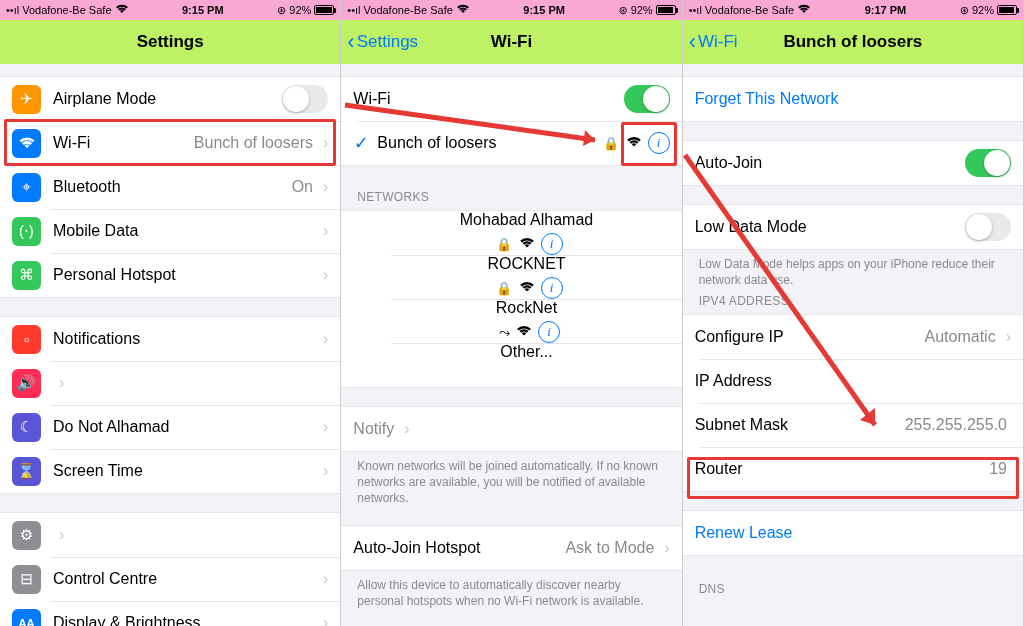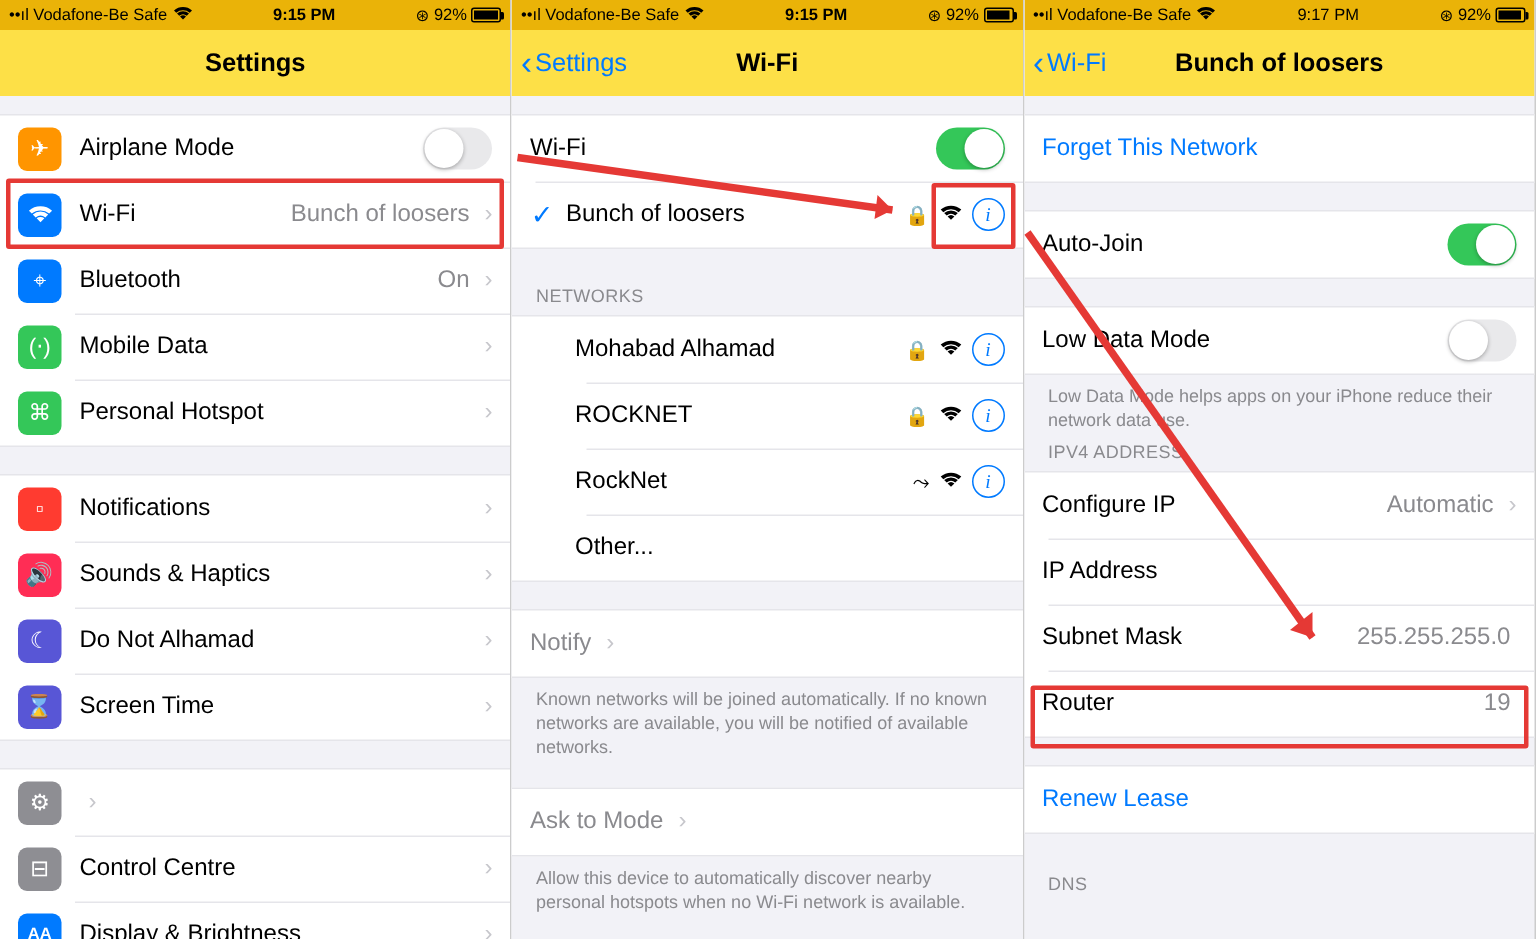--- a/index.html
+++ b/index.html
@@ -1,24 +1,24 @@
 <!DOCTYPE html>
 <html><head>
 <meta charset="utf-8">
 <style>
   * { box-sizing: border-box; margin: 0; padding: 0; }
   body { font-family: -apple-system, "Helvetica Neue", Helvetica, Arial, sans-serif; background: #fff; display: flex; width: 1024px; height: 626px; overflow: hidden; font-size: 14px; }
   .pane { width: 341.33px; background: #f2f2f7; position: relative; border-right: 1px solid #ccc; overflow: hidden; }
   .pane:last-child { border-right: none; }
-  .status-bar { display: flex; justify-content: space-between; align-items: center; height: 20px; padding: 2px 6px; font-size: 11px; background: #eab308; }
+  .status-bar { display: flex; justify-content: space-between; align-items: center; height: 20px; padding: 2px 6px; font-size: 11px; background: #f9a8d4; }
   .status-left, .status-right { display: flex; align-items: center; gap: 3px; }
   .bat { display:inline-block; width:20px; height:10px; border:1px solid #000; border-radius:2px; position:relative; }
   .bat::after { content:""; position:absolute; right:-3px; top:2px; width:2px; height:5px; background:#000; border-radius:0 1px 1px 0; }
   .bat-fill { position:absolute; left:1px; top:1px; bottom:1px; width:85%; background:#000; }
-  .nav-bar { height: 44px; display:flex; align-items:center; justify-content:center; position:relative; background:#fde047; padding:0 8px; }
+  .nav-bar { height: 44px; display:flex; align-items:center; justify-content:center; position:relative; background:#bef264; padding:0 8px; }
   .nav-title { font-size:17px; font-weight:600; }
   .nav-back { position:absolute; left:6px; color:#007aff; font-size:17px; display:flex; align-items:center; gap:2px; }
   .chev-left { font-size:22px; line-height:1; }
   .group { margin-top: 18px; }
   .group.first { margin-top: 12px; }
   .section-header { font-size:12px; color:#8a8a8e; padding:6px 16px 6px 16px; text-transform:none; letter-spacing:0.3px; }
   .cell-list { background:#fff; border-top:1px solid #e5e5ea; border-bottom:1px solid #e5e5ea; }
   .cell { display:flex; align-items:center; min-height:44px; padding:0 12px 0 12px; position:relative; }
   .cell + .cell::before { content:""; position:absolute; left:50px; right:0; top:0; height:1px; background:#e5e5ea; }
   .cell.noicon + .cell.noicon::before, .cell.noicon::before { left:16px; }
@@ -34,21 +34,21 @@
   .toggle.on .knob { right:1px; }
   .footer-text { font-size:12px; color:#8a8a8e; padding:6px 16px 0 16px; line-height:1.35; }
   .check { color:#007aff; font-size:18px; width:20px; text-align:center; margin-right:6px; }
   .net-icons { display:flex; align-items:center; gap:6px; margin-left:6px; }
   .lock, .wifi-strength { font-size:13px; color:#000; }
   .info-btn { width:22px; height:22px; border:1.5px solid #007aff; border-radius:50%; color:#007aff; display:flex; align-items:center; justify-content:center; font-size:13px; font-family:Georgia,serif; font-style:italic; }
   .red-box { position:absolute; border:3px solid #e53935; border-radius:2px; pointer-events:none; z-index:50; }
   .arrow { position:absolute; z-index:40; pointer-events:none; }
   svg.arrow line, svg.arrow polyline { stroke:#e53935; stroke-width:5; fill:none; }
   svg.arrow polygon { fill:#e53935; }
-  .cell.indent { padding-left:42px; }
+  .cell.indent { padding-left:42px;flex-direction:column; }
   .cell-label.blue { color:#007aff; }
 </style>
 </head>
 <body>
 
 <div class="pane">
   <div class="status-bar">
     <div class="status-left">
       <span>••ıl</span>
       <span>Vodafone-Be Safe</span>
@@ -117,21 +117,20 @@
 
   <div class="group">
     <div class="cell-list">
       <div class="cell">
         <div class="icon-box" style="background:#ff3b30">▫</div>
         <div class="cell-label">Notifications</div>
         <div class="chevron">›</div>
       </div>
       <div class="cell">
         <div class="icon-box" style="background:#ff2d55">🔊</div>
-        <div class="cell-label">Sounds &amp; Haptics</div>
         <div class="chevron">›</div>
       </div>
       <div class="cell">
         <div class="icon-box" style="background:#5856d6">☾</div>
         <div class="cell-label">Do Not Alhamad</div>
         <div class="chevron">›</div>
       </div>
       <div class="cell">
         <div class="icon-box" style="background:#5856d6">⌛</div>
         <div class="cell-label">Screen Time</div>
@@ -255,20 +254,21 @@
         <div class="cell-value">Notify</div>
         <div class="chevron">›</div>
       </div>
     </div>
     <div class="footer-text">Known networks will be joined automatically. If no known networks are available, you will be notified of available networks.</div>
   </div>
 
   <div class="group">
     <div class="cell-list">
       <div class="cell noicon">
+        <div class="cell-label">Auto-Join Hotspot</div>
         <div class="cell-value">Ask to Mode</div>
         <div class="chevron">›</div>
       </div>
     </div>
     <div class="footer-text">Allow this device to automatically discover nearby personal hotspots when no Wi-Fi network is available.</div>
   </div>
 
   <div class="red-box" style="left:280px; top:122px; width:56px; height:44px;"></div>
 </div>
 
@@ -276,21 +276,21 @@
   <div class="status-bar">
     <div class="status-left">
       <span>••ıl</span>
       <span>Vodafone-Be Safe</span>
       <span>
         <svg width="14" height="10" viewBox="0 0 14 10">
             <path d="M7 9 L5 7 A3 3 0 0 1 9 7 Z M3 5 A6 6 0 0 1 11 5 L9.5 6.5 A4 4 0 0 0 4.5 6.5 Z M1 3 A9 9 0 0 1 13 3 L11.5 4.5 A7 7 0 0 0 2.5 4.5 Z" fill="#000"></path>
           </svg>
       </span>
     </div>
-    <div style="font-weight:400">9:17 PM</div>
+    <div style="font-weight:700">9:17 PM</div>
     <div class="status-right">
       <span>⊛</span>
       <span>92%</span>
       <span class="bat">
           <span class="bat-fill"></span>
         </span>
     </div>
   </div>
   <div class="nav-bar">
     <div class="nav-back">

